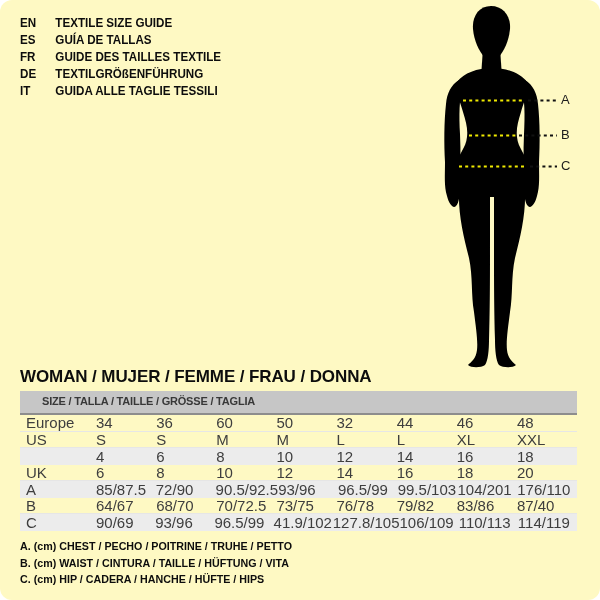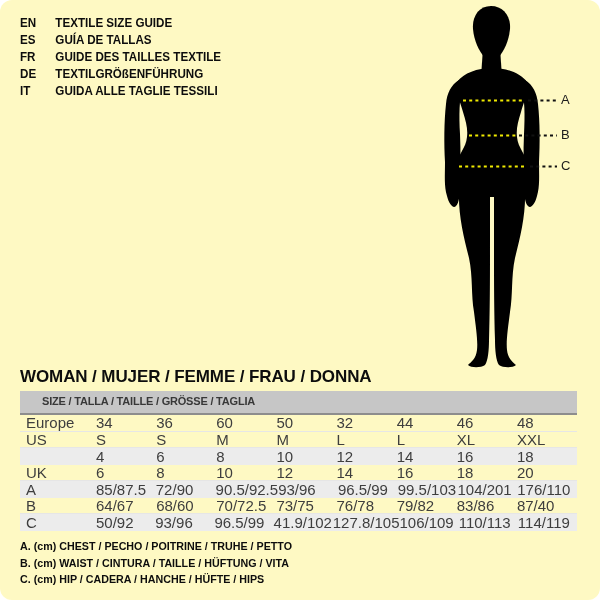--- a/index.html
+++ b/index.html
@@ -145,31 +145,31 @@
           <span class="st-cell">90.5/92.5</span>
           <span class="st-cell">93/96</span>
           <span class="st-cell">96.5/99</span>
           <span class="st-cell">99.5/103</span>
           <span class="st-cell">104/201</span>
           <span class="st-cell">176/110</span>
         </div>
         <div class="st-row">
           <span class="st-label">B</span>
           <span class="st-cell">64/67</span>
-          <span class="st-cell">68/60</span>
+          <span class="st-cell">68/70</span>
           <span class="st-cell">70/72.5</span>
           <span class="st-cell">73/75</span>
           <span class="st-cell">76/78</span>
           <span class="st-cell">79/82</span>
           <span class="st-cell">83/86</span>
           <span class="st-cell">87/40</span>
         </div>
         <div class="st-row shaded">
           <span class="st-label">C</span>
-          <span class="st-cell">50/92</span>
+          <span class="st-cell">90/69</span>
           <span class="st-cell">93/96</span>
           <span class="st-cell">96.5/99</span>
           <span class="st-cell">41.9/102</span>
           <span class="st-cell">127.8/105</span>
           <span class="st-cell">106/109</span>
           <span class="st-cell">110/113</span>
           <span class="st-cell">114/119</span>
         </div>
       </div>
   </div>

